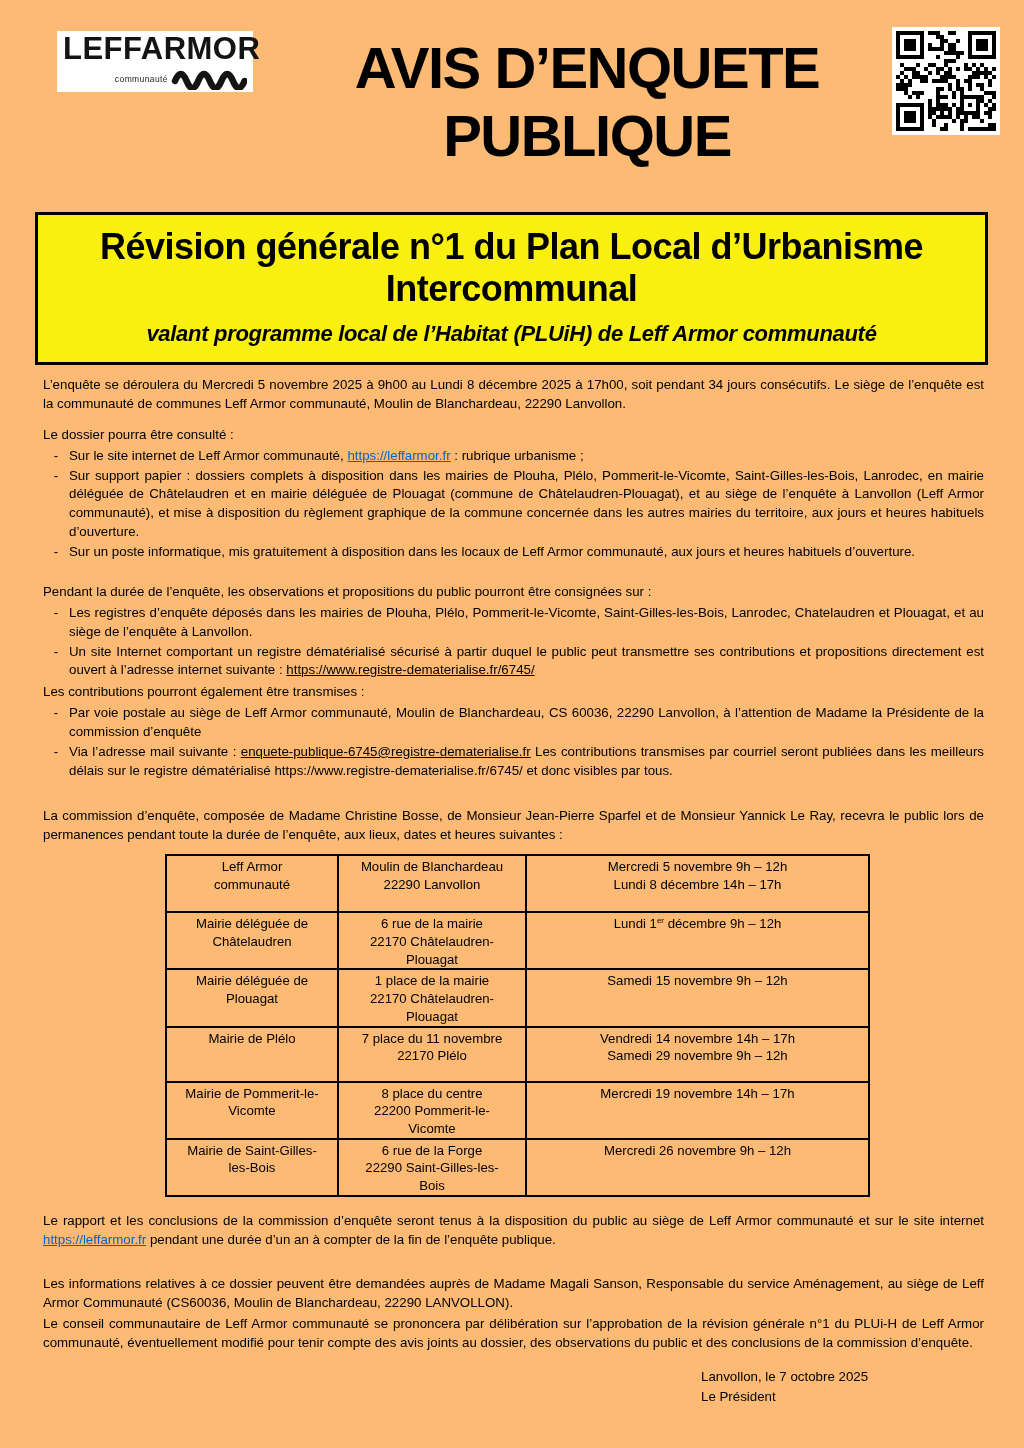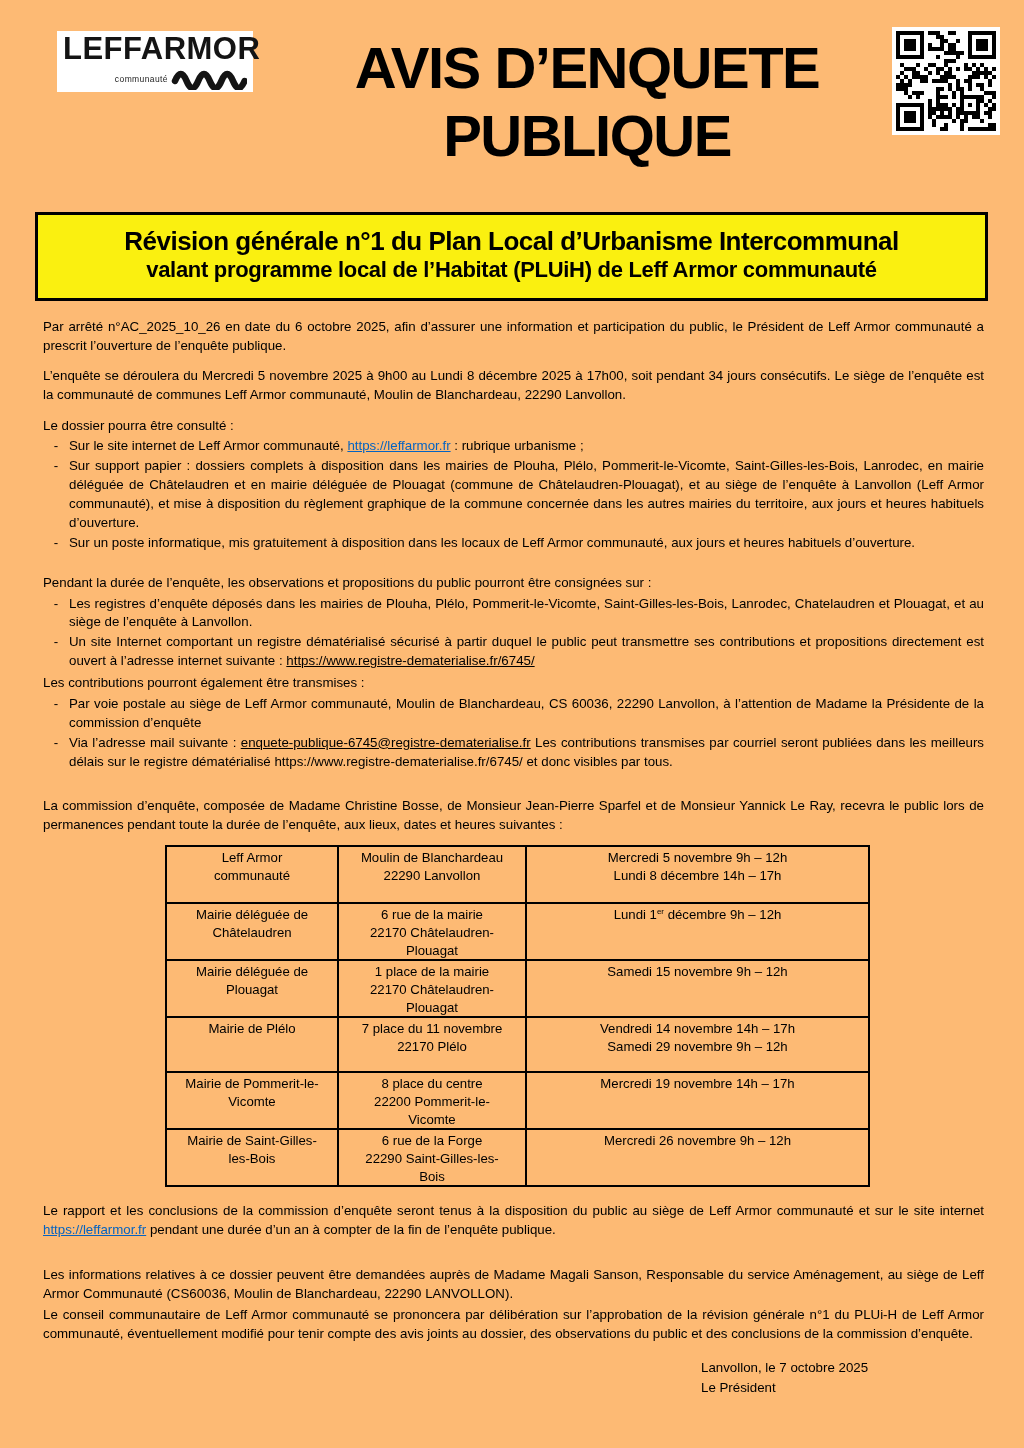--- a/index.html
+++ b/index.html
@@ -33,22 +33,22 @@
   }
   .qr-box{position:absolute;right:24px;top:27px;width:108px;height:108px;background:#fff;}
   
   .banner{
     margin:6px 36px 0 35px;
     border:3px solid #000;
     text-align:center;
     padding:11px 10px 15px;
     background:#FAF010;
   }
-  .banner-l1{font-size:26px;font-weight:bold;letter-spacing:-0.5px;}
-  .banner-l2{font-size:22px;font-weight:bold;margin-top:0;letter-spacing:-0.3px;}
+  .banner-l1{font-size:36px;font-weight:bold;letter-spacing:-0.5px;}
+  .banner-l2{font-size:22px;font-weight:bold;margin-top:11px;letter-spacing:-0.3px;font-style:italic;}
   
   .content{padding:0 40px 0 43px;font-size:13.3px;line-height:1.42;text-align:justify;}
   .para{margin:11px 0 0;}
   .first-para{margin-top:17px;}
   .heading-line{margin:12px 0 0;}
   .gap-top{margin-top:21px;}
   .list{margin:2px 0 0;}
   .li{display:flex;margin:1px 0 0;}
   .li .marker{flex:0 0 26px;text-align:center;}
   .li .li-text{flex:1;text-align:justify;}
@@ -415,21 +415,20 @@
     </svg>
   </div>
 
   <div class="banner">
     <div class="banner-l1">Révision générale n°1 du Plan Local d’Urbanisme Intercommunal</div>
     <div class="banner-l2">valant programme local de l’Habitat (PLUiH) de Leff Armor communauté</div>
   </div>
 
   <div class="content">
 
-    <p class="para first-para">Par arrêté n°AC_2025_10_26 en date du 6 octobre 2025, afin d’assurer une information et participation du public, le Président de Leff Armor communauté a prescrit l’ouverture de l’enquête publique.</p>
     <p class="para">L’enquête se déroulera du Mercredi 5 novembre 2025 à 9h00 au Lundi 8 décembre 2025 à 17h00, soit pendant 34 jours consécutifs. Le siège de l’enquête est la communauté de communes Leff Armor communauté, Moulin de Blanchardeau, 22290 Lanvollon.</p>
 
     <p class="heading-line">Le dossier pourra être consulté :</p>
     <div class="list">
       <div class="li">
         <span class="marker">-</span>
         <span class="li-text"><span>Sur le site internet de Leff Armor communauté, </span><a class="link-blue">https://leffarmor.fr</a><span> : rubrique urbanisme ;</span></span>
       </div>
       <div class="li">
         <span class="marker">-</span>

